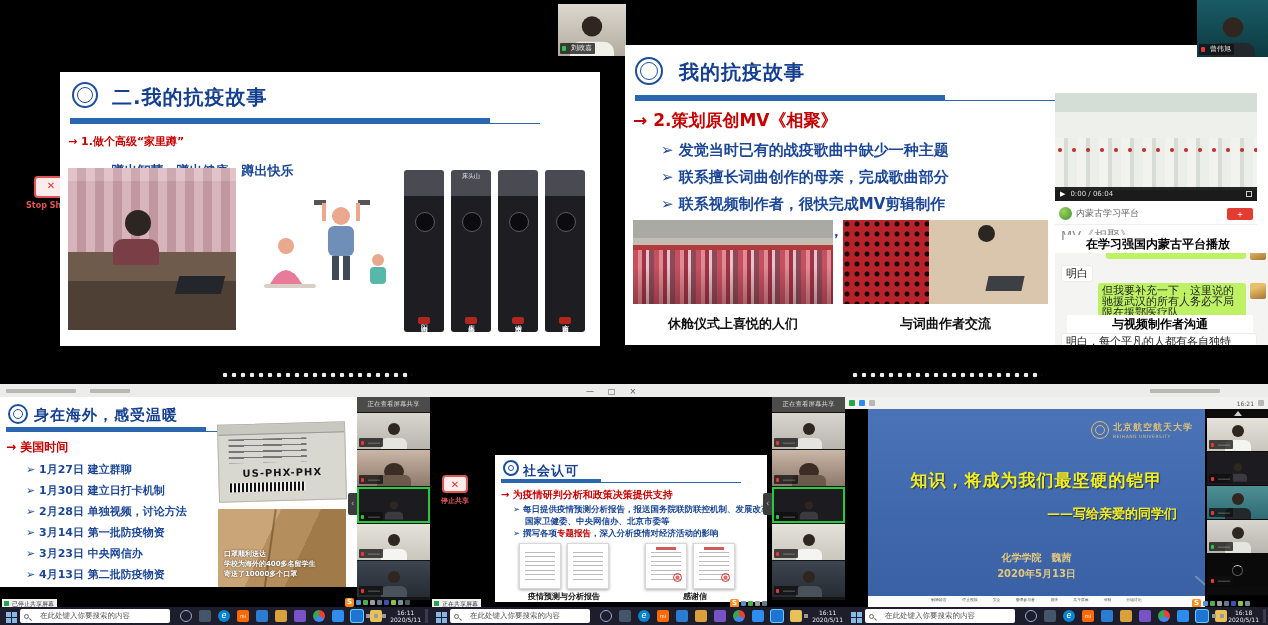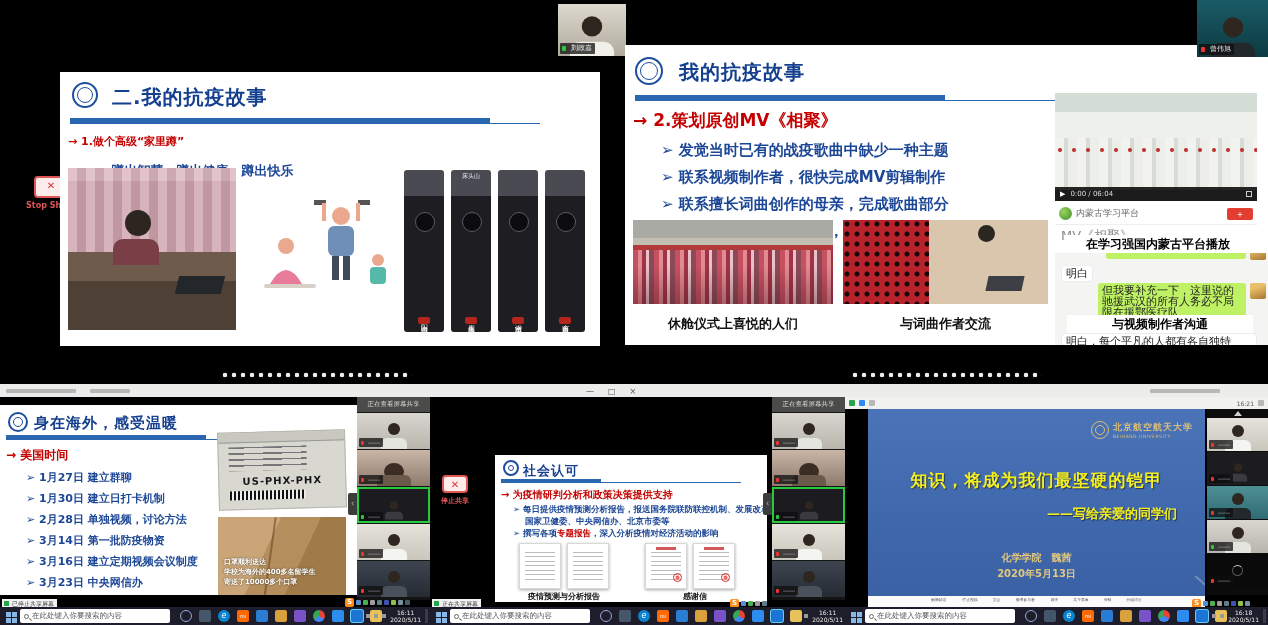--- a/index.html
+++ b/index.html
@@ -136,21 +136,21 @@
     border:1.5px solid #555;border-top-color:#ccc;border-radius:50%}
   .uarr{position:absolute;left:50%;transform:translateX(-50%);width:0;height:0;
     border-left:4px solid rgba(0,0,0,0);border-right:4px solid rgba(0,0,0,0);border-bottom:5px solid #cfcfcf}
   .collapse{position:absolute;width:9px;height:22px;background:#3c3c3c;color:#bbb;font-size:8px;
     line-height:22px;text-align:center;border-radius:2px 0 0 2px;cursor:pointer}
 
   .tb{position:absolute;height:18px;background:#1d1d2b}
   .winlogo{position:absolute;left:6px;top:5px;width:5px;height:5px;background:#86b9e8;
     box-shadow:6px 0 #86b9e8,0 6px #86b9e8,6px 6px #86b9e8;cursor:pointer}
   .search{position:absolute;top:2px;height:14px;background:#fff;border-radius:2px;display:flex;
-    align-items:center;gap:3px;padding:0 4px;font-size:7.5px;color:#555;white-space:nowrap;overflow:hidden;cursor:text}
+    align-items:center;gap:11px;padding:0 4px;font-size:7.5px;color:#555;white-space:nowrap;overflow:hidden;cursor:text}
   .mag{width:5px;height:5px;border:1px solid #666;border-radius:50%;position:relative;flex:none}
   .mag::after{content:"";position:absolute;left:3.5px;top:4px;width:3px;height:1px;background:#666;transform:rotate(45deg)}
   .tbicons{position:absolute;top:3px;display:flex;gap:7px;align-items:center}
   .tbi{width:12px;height:12px;border-radius:2px;font-size:8px;color:#fff;text-align:center;line-height:12px;cursor:pointer}
   .ic-cortana{background:none;border:1.5px solid #9ad;border-radius:50%}
   .ic-task{background:#44566a}
   .ic-edge{background:#0a84d0;border-radius:50%;font-style:italic}
   .ic-mi{background:#ff6900;font-size:5px}
   .ic-mail{background:#2b7cd3}
   .ic-store{background:#d9a13b}
@@ -310,22 +310,22 @@
     <div class="slide" style="left:0;top:45px;width:643px;height:300px">
       <div class="slogo" style="left:10px;top:12px;width:28px;height:28px"></div>
       <div class="stitle" style="left:54px;top:14px;font-size:20px">我的抗疫故事</div>
       <div class="rule" style="left:10px;top:50px;width:310px;height:5px"></div>
       <div class="rule" style="left:10px;top:55px;width:520px;height:1px"></div>
       <div class="redhead" style="left:8px;top:64px;font-size:17px">→ 2.策划原创MV《相聚》</div>
 
       <div class="blts" style="left:36px;top:92px">
 
       <div>发觉当时已有的战疫歌曲中缺少一种主题</div>
+          <div>联系擅长词曲创作的母亲，完成歌曲部分</div>
           <div>联系视频制作者，很快完成MV剪辑制作</div>
-          <div>联系擅长词曲创作的母亲，完成歌曲部分</div>
           <div>被当地融媒体中心发布，推荐至学习强国平台播放</div>
         </div>
 
       <div class="pcrowd" style="left:8px;top:175px;width:200px;height:84px"></div>
       <div class="pchat" style="left:218px;top:175px;width:205px;height:84px">
         <i class="headR"></i>
         <i class="lap"></i>
       </div>
       <div class="pcap" style="left:8px;top:270px;width:200px">休舱仪式上喜悦的人们</div>
       <div class="pcap" style="left:218px;top:270px;width:205px">与词曲作者交流</div>
@@ -365,33 +365,32 @@
   <div class="dots" style="left:222px;top:372px"></div>
   <div class="dots" style="left:852px;top:372px"></div>
   <div class="wstrip" style="top:384px">
     <i class="tbar" style="left:6px;top:5px;width:70px"></i>
     <i class="tbar" style="left:90px;top:5px;width:40px"></i>
     <span class="wctl" style="left:586px;top:2px">—　□　×</span>
     <i class="tbar" style="left:1150px;top:5px;width:70px"></i>
   </div>
 
   <section style="left:0;top:397px;width:430px;height:228px">
-    <div class="slide" style="left:0;top:8px;width:357px;height:190px">
+    <div class="slide" style="left:0;top:0;width:357px;height:190px">
       <div class="slogo" style="left:8px;top:7px;width:20px;height:20px"></div>
       <div class="stitle" style="left:34px;top:9px;font-size:15px">身在海外，感受温暖</div>
       <div class="rule" style="left:6px;top:30px;width:200px;height:4px"></div>
       <div class="rule" style="left:6px;top:34px;width:330px;height:1px"></div>
       <div class="redhead" style="left:6px;top:42px;font-size:12px">→ 美国时间</div>
       <div class="tl-items" style="left:26px;top:62px">
 
       <div>1月27日 建立群聊</div>
           <div>1月30日 建立日打卡机制</div>
           <div>2月28日 单独视频，讨论方法</div>
           <div>3月14日 第一批防疫物资</div>
-          <div>3月16日 建立定期视频会议制度</div>
           <div>3月23日 中央网信办</div>
           <div>4月13日 第二批防疫物资</div>
         </div>
 
       <div class="plabel" style="left:218px;top:26px;width:128px;height:78px">
         <div class="plbl-head"></div>
         <i class="plines"></i>
         <div class="pcode">US-PHX-PHX</div>
         <i class="pbar"></i>
       </div>

